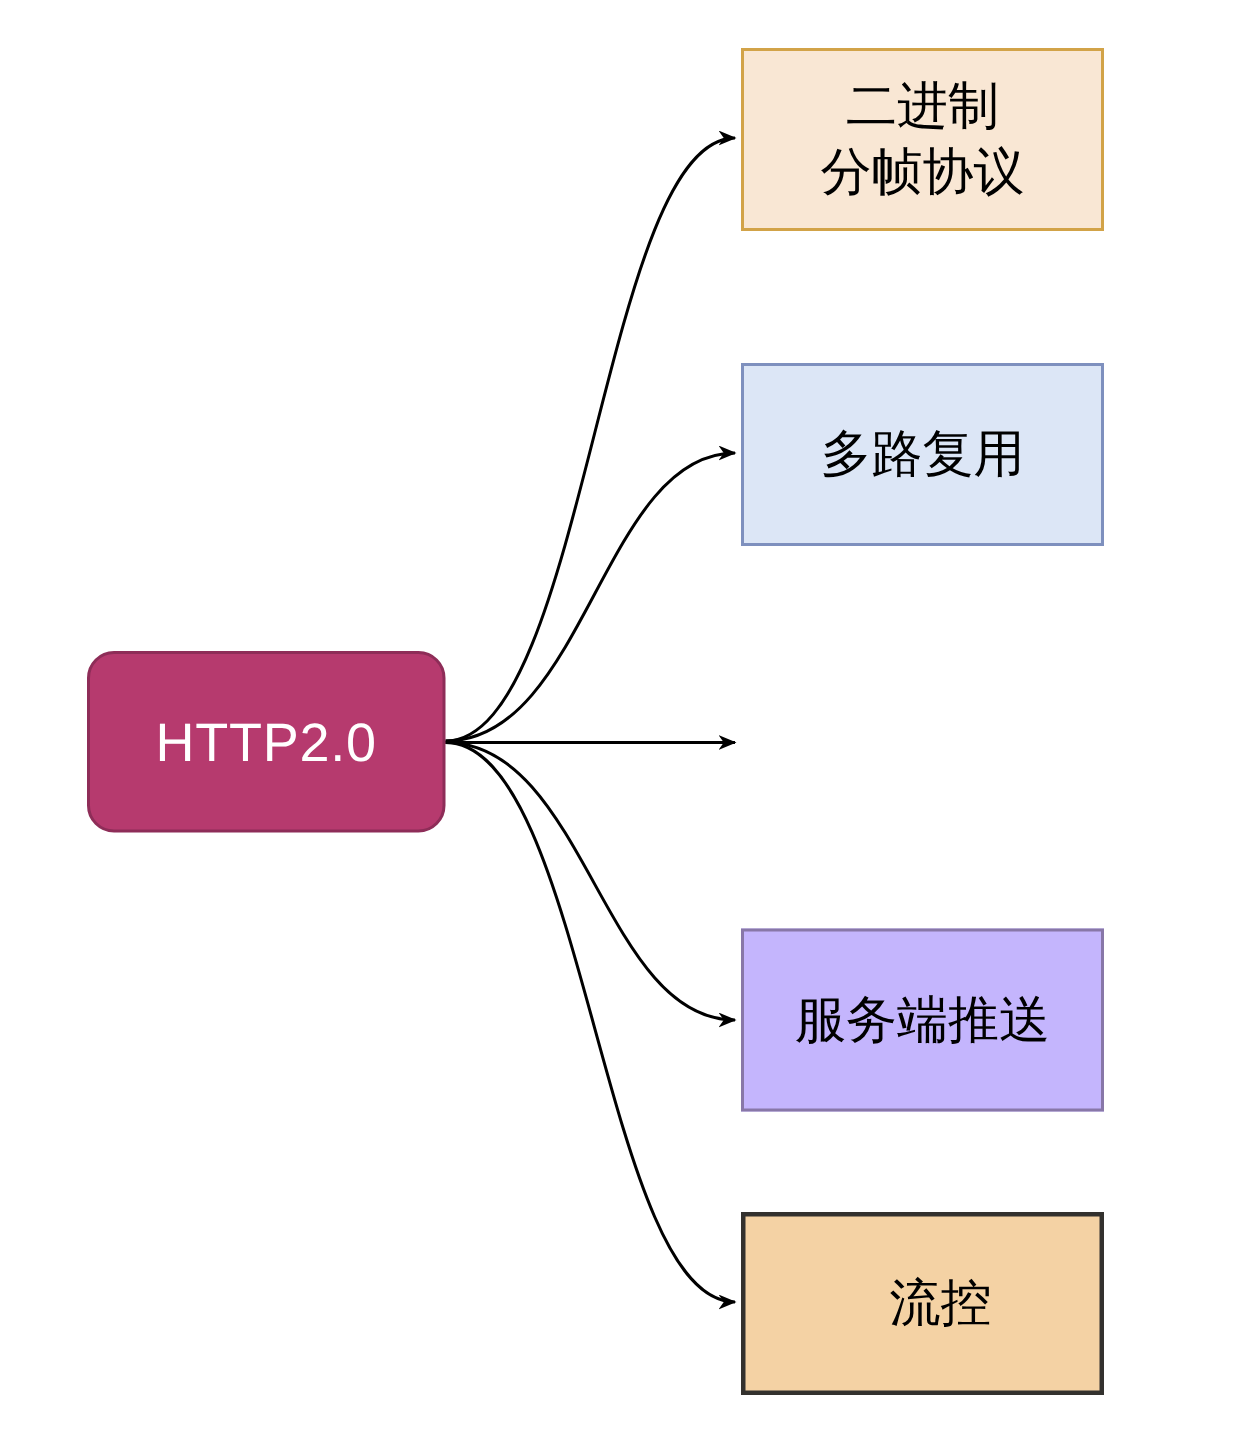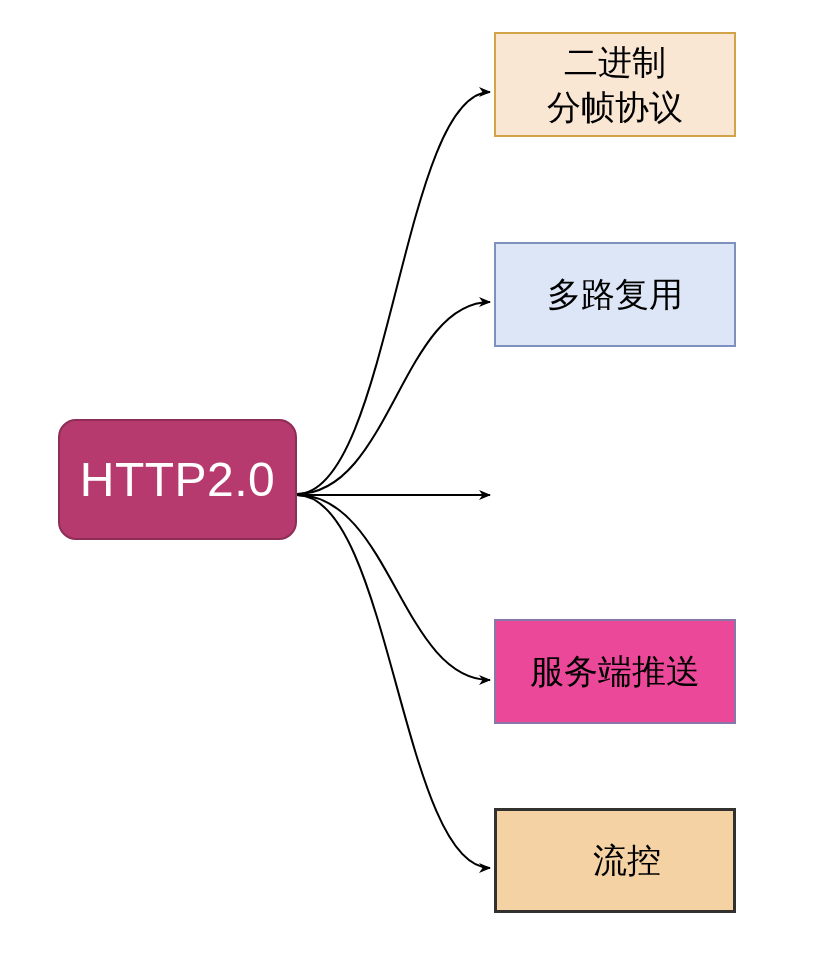--- a/index.html
+++ b/index.html
@@ -26,32 +26,32 @@
     position: absolute;
     box-sizing: border-box;
     display: flex;
     align-items: center;
     justify-content: center;
     text-align: center;
     color: #000000;
   }
   .node.root {
     left: 58px;
-    top: 419px;
+    top: 434px;
     width: 239px;
     height: 121px;
     border: 2px solid;
     border-radius: 18px;
-    font-size: 48px;
+    font-size: 36px;
     letter-spacing: 0.5px;
   }
   .node.feature {
     left: 494px;
     width: 242px;
-    height: 105px;
+    height: 122px;
     border: 2px solid;
     font-size: 34px;
     line-height: 1.3;
     white-space: pre-line;
   }
   #node-binary-framing { top: 32px; }
   #node-multiplexing   { top: 242px; }
   #node-header-compression { top: 435px; }
   #node-server-push    { top: 619px; }
   #node-flow-control   { top: 808px; border-width: 3px; padding-left: 24px; }
@@ -75,17 +75,17 @@
   </svg>
 
   <div class="node root" id="node-http2" style="background-color: rgb(182, 58, 110); border-color: rgb(142, 45, 88); color: rgb(255, 255, 255);">HTTP2.0</div>
 
   <div class="node feature" id="node-binary-framing" style="background-color: rgb(249, 231, 212); border-color: rgb(210, 163, 72);">二进制
 分帧协议</div>
 
   <div class="node feature" id="node-multiplexing" style="background-color: rgb(220, 230, 246); border-color: rgb(126, 144, 190);">多路复用</div>
 
 
-  <div class="node feature" id="node-server-push" style="background-color: #ec4899; border-color: rgb(136, 119, 168);">服务端推送</div>
+  <div class="node feature" id="node-server-push" style="background-color: #c4b5fd; border-color: rgb(136, 119, 168);">服务端推送</div>
 
   <div class="node feature" id="node-flow-control" style="background-color: rgb(244, 210, 164); border-color: rgb(51, 49, 46);">流控</div>
 
 </div>
 
 </body></html>

